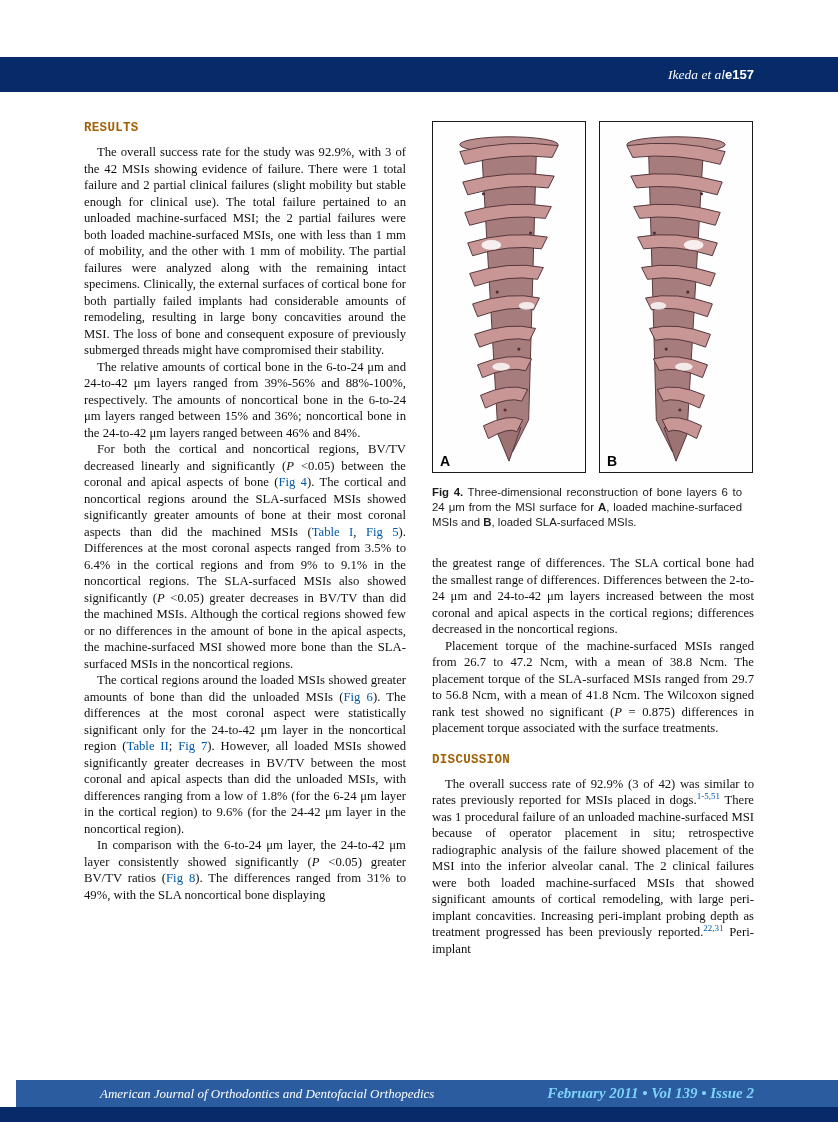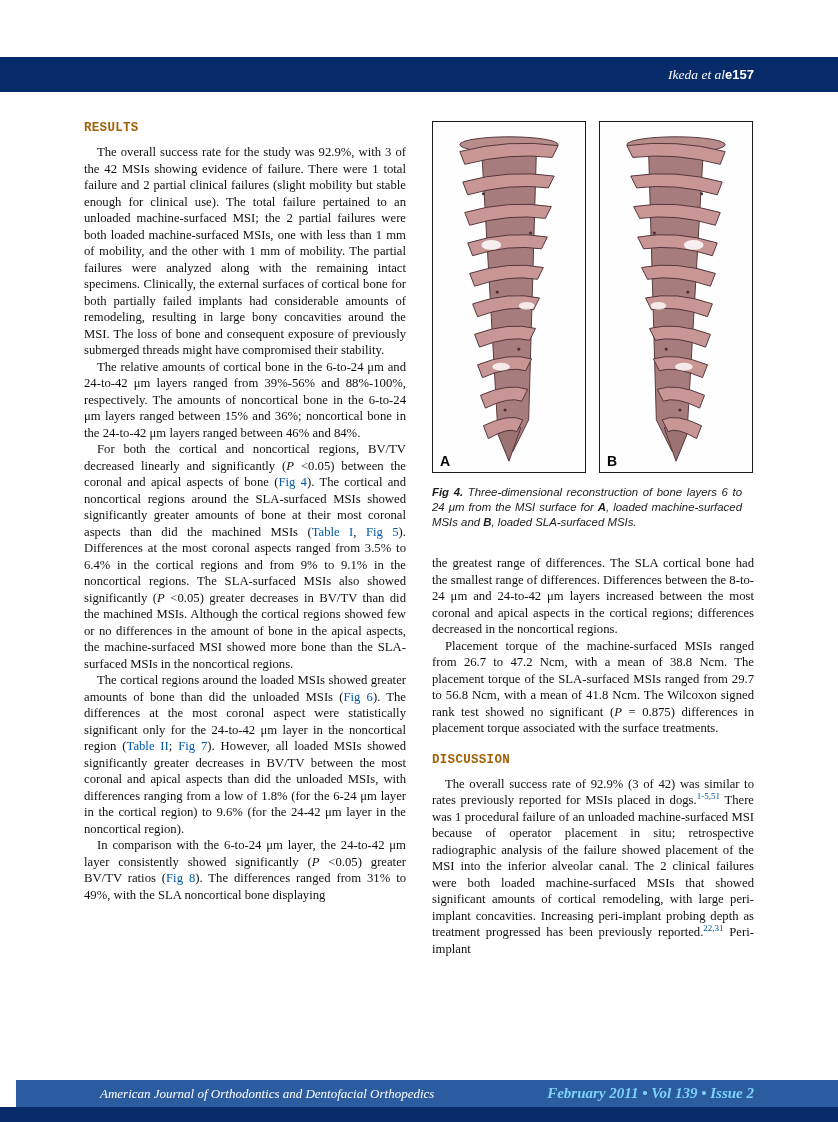--- a/index.html
+++ b/index.html
@@ -51,21 +51,21 @@
   .fig-panel {
     position: relative; width: 154px; height: 352px;
     border: 1px solid #1a1a1a; background: #fefefe;
   }
   .fig-panel svg.recon { display: block; margin: 3px auto 0; }
   .panel-label {
     position: absolute; left: 7px; bottom: 3px;
     font-family: "Liberation Sans", sans-serif;
     font-weight: bold; font-size: 14px; color: #000;
   }
-  .figure-caption { margin: 12px 12px 0 0; padding: 0; font-style: italic; }
+  .figure-caption { margin: 12px 12px 0 0; padding: 0; }
   .figure-caption .para {
     font-family: "Liberation Sans", sans-serif;
     font-size: 11.4px; line-height: 14.8px; color: #1c1c1c;
   }
 
   .continuation { margin-top: 26px; }
 
   
   .footer-bar {
     position: absolute; left: 16px; right: 0; top: 1080px; height: 27px;
@@ -146,21 +146,21 @@
           </svg>
           <span class="panel-label">B</span>
         </div>
       </div>
       <figcaption class="figure-caption">
           <p class="para"><span class="seg-bold">Fig 4.</span><span class="seg-plain"> Three-dimensional reconstruction of bone layers 6 to 24 μm from the MSI surface for </span><span class="seg-bold">A</span><span class="seg-plain">, loaded machine-surfaced MSIs and </span><span class="seg-bold">B</span><span class="seg-plain">, loaded SLA-surfaced MSIs.</span></p>
         </figcaption>
     </figure>
 
     <div class="continuation">
-        <p class="para"><span class="seg-plain">the greatest range of differences. The SLA cortical bone had the smallest range of differences. Differences between the 8-to-24 μm and 24-to-42 μm layers increased between the most coronal and apical aspects in the cortical regions; differences decreased in the noncortical regions.</span></p>
+        <p class="para"><span class="seg-plain">the greatest range of differences. The SLA cortical bone had the smallest range of differences. Differences between the 2-to-24 μm and 24-to-42 μm layers increased between the most coronal and apical aspects in the cortical regions; differences decreased in the noncortical regions.</span></p>
         <p class="para indent"><span class="seg-plain">Placement torque of the machine-surfaced MSIs ranged from 26.7 to 47.2 Ncm, with a mean of 38.8 Ncm. The placement torque of the SLA-surfaced MSIs ranged from 29.7 to 56.8 Ncm, with a mean of 41.8 Ncm. The Wilcoxon signed rank test showed no significant (</span><span class="seg-italic">P</span><span class="seg-plain"> = 0.875) differences in placement torque associated with the surface treatments.</span></p>
       </div>
 
     <h2 class="section-heading discussion">DISCUSSION</h2>
     <div>
         <p class="para indent"><span class="seg-plain">The overall success rate of 92.9% (3 of 42) was similar to rates previously reported for MSIs placed in dogs.</span><span class="seg-suplink">1-5,51</span><span class="seg-plain"> There was 1 procedural failure of an unloaded machine-surfaced MSI because of operator placement in situ; retrospective radiographic analysis of the failure showed placement of the MSI into the inferior alveolar canal. The 2 clinical failures were both loaded machine-surfaced MSIs that showed significant amounts of cortical remodeling, with large peri-implant concavities. Increasing peri-implant probing depth as treatment progressed has been previously reported.</span><span class="seg-suplink">22,31</span><span class="seg-plain"> Peri-implant</span></p>
       </div>
   </div>
 
   <div class="footer-bar">

